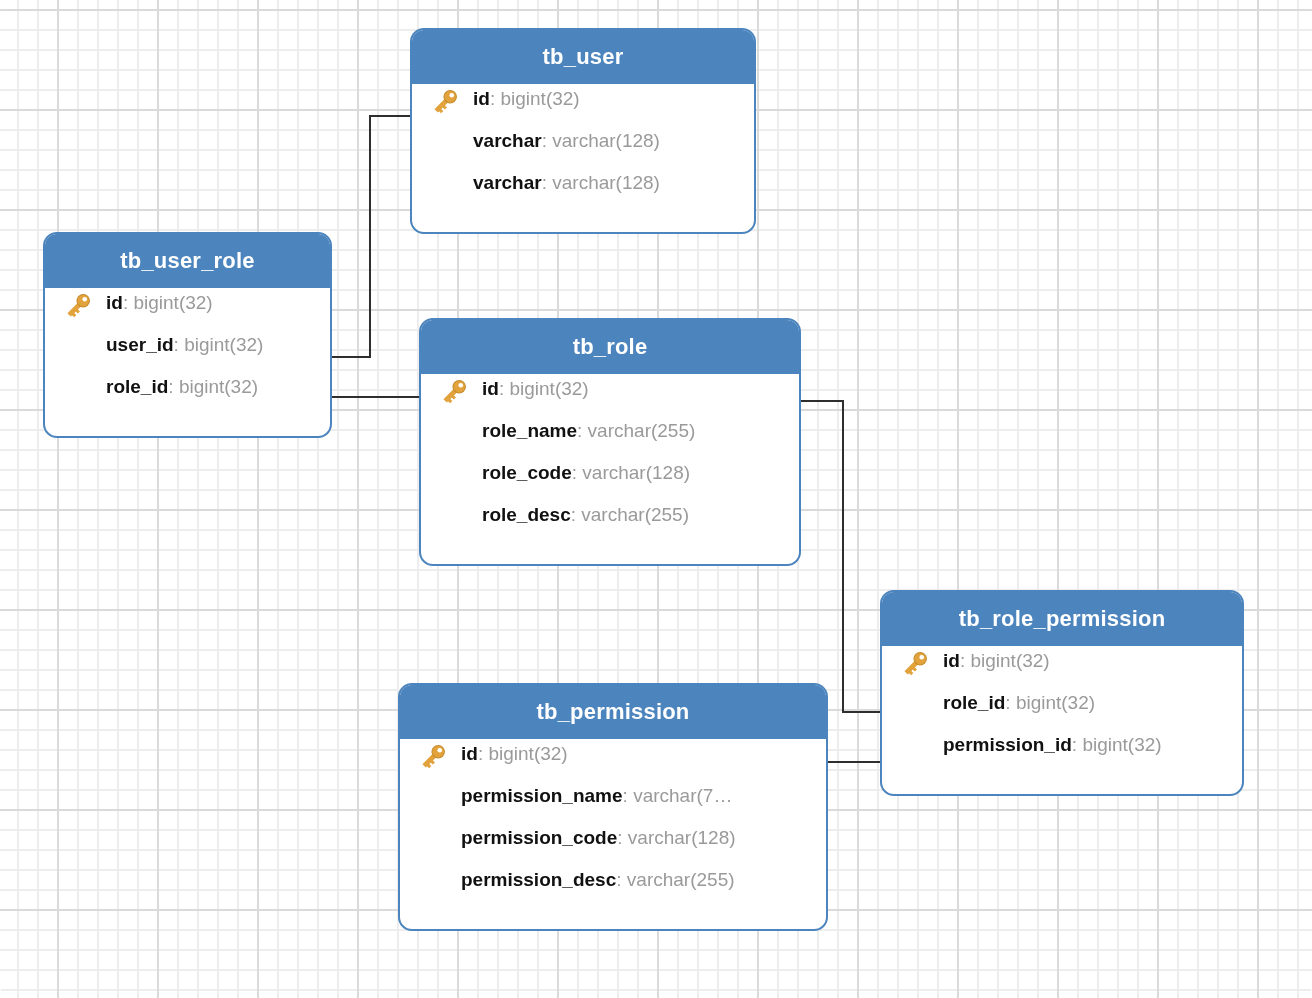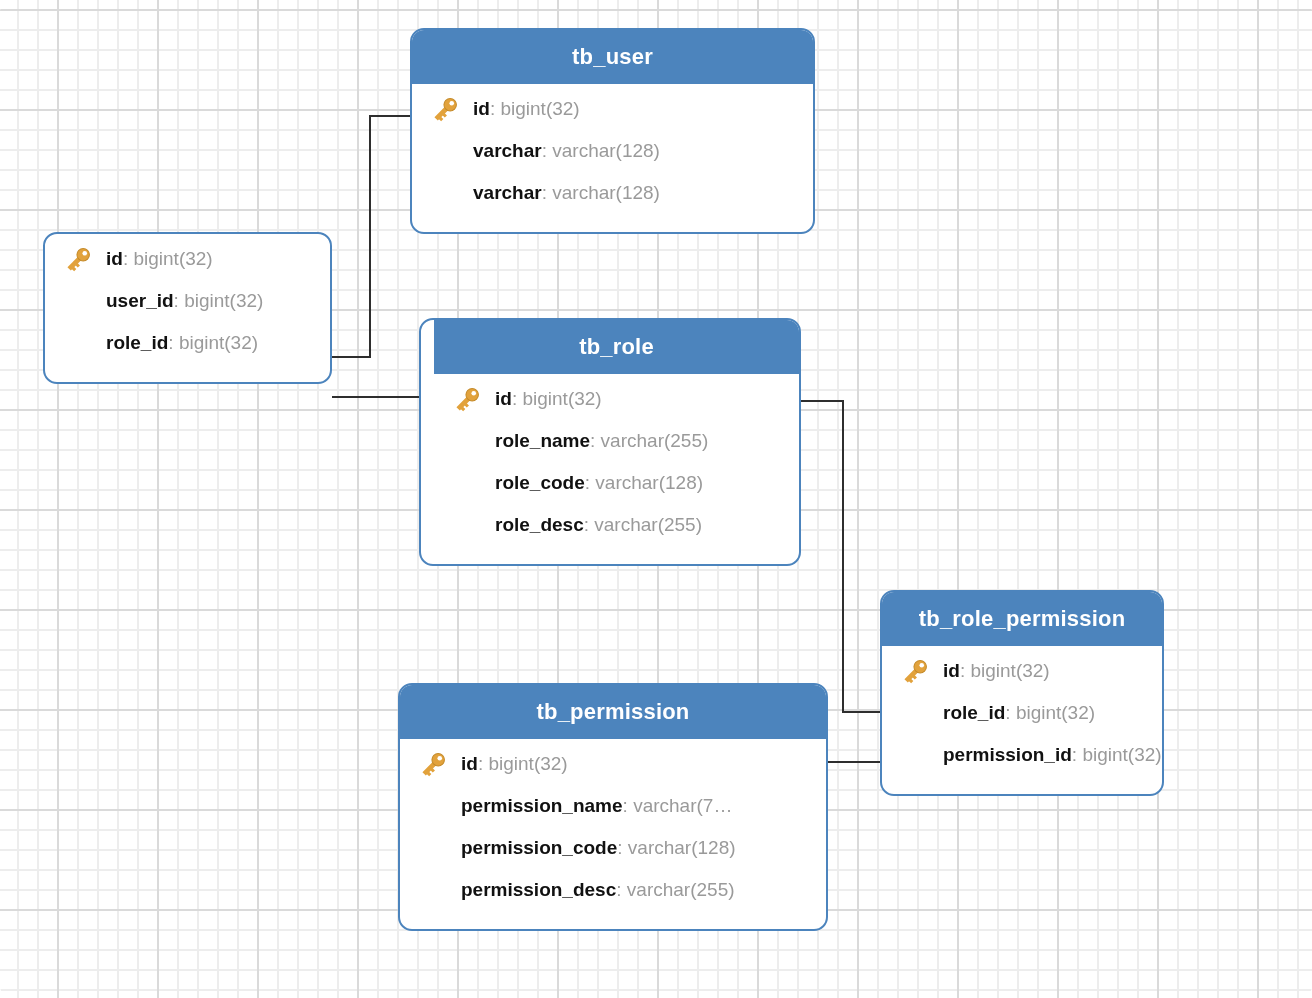--- a/index.html
+++ b/index.html
@@ -36,43 +36,43 @@
   }
   .table-node {
     position: absolute;
     box-sizing: border-box;
     background: #ffffff;
     border: 2px solid #4c84bd;
     border-radius: 14px;
     overflow: hidden;
     z-index: 2;
   }
-  .t0 { left: 410px; top: 28px;  width: 405px; }
+  .t0 { left: 410px; top: 28px;  width: 346px; }
   .t1 { left: 43px;  top: 232px; width: 289px; }
-  .t2 { left: 419px; top: 318px; width: 382px; padding-left: 13px; }
-  .t3 { left: 880px; top: 590px; width: 284px; }
+  .t2 { left: 419px; top: 318px; width: 382px; }
+  .t3 { left: 880px; top: 590px; width: 364px; }
   .t4 { left: 398px; top: 683px; width: 430px; }
   .table-header {
     height: 54px;
     background: #4c84bd;
     color: #ffffff;
     font-size: 22px;
     font-weight: 700;
     display: flex;
     align-items: center;
     justify-content: center;
     letter-spacing: 0.2px;
   }
   .table-body {
     padding: 4px 0 18px 0;
   }
   .field-row {
     height: 42px;
     display: flex;
-    align-items: center;
+    align-items: flex-start;
     padding: 0 10px 0 20px;
     white-space: nowrap;
     overflow: hidden;
   }
   .key-slot {
     width: 41px;
     flex: 0 0 41px;
     display: flex;
     align-items: center;
   }
@@ -130,20 +130,21 @@
         <div class="field-row">
           <span class="key-slot"></span>
           <span class="f-name">varchar</span>
           <span class="f-sep">: </span>
           <span class="f-type">varchar(128)</span>
         </div>
       </div>
   </div>
 
   <div class="table-node t1">
+    <div class="table-header">tb_user_role</div>
     <div class="table-body">
         <div class="field-row">
           <span class="key-slot">
             <svg viewBox="0 0 26 26" xmlns="http://www.w3.org/2000/svg">
               <path d="M15.2 10.8 L5.6 20.4" stroke="#e2a23c" stroke-width="4.6" stroke-linecap="square"></path>
               <path d="M6.3 19.7 l2.5 2.5 M9.8 16.2 l2.5 2.5" stroke="#e2a23c" stroke-width="3" stroke-linecap="square"></path>
               <circle cx="17.5" cy="8.5" r="6" fill="#e2a23c" stroke="#c58b2a" stroke-width="1"></circle>
               <circle cx="19" cy="7" r="2.2" fill="#ffffff"></circle>
             </svg>
           </span>

